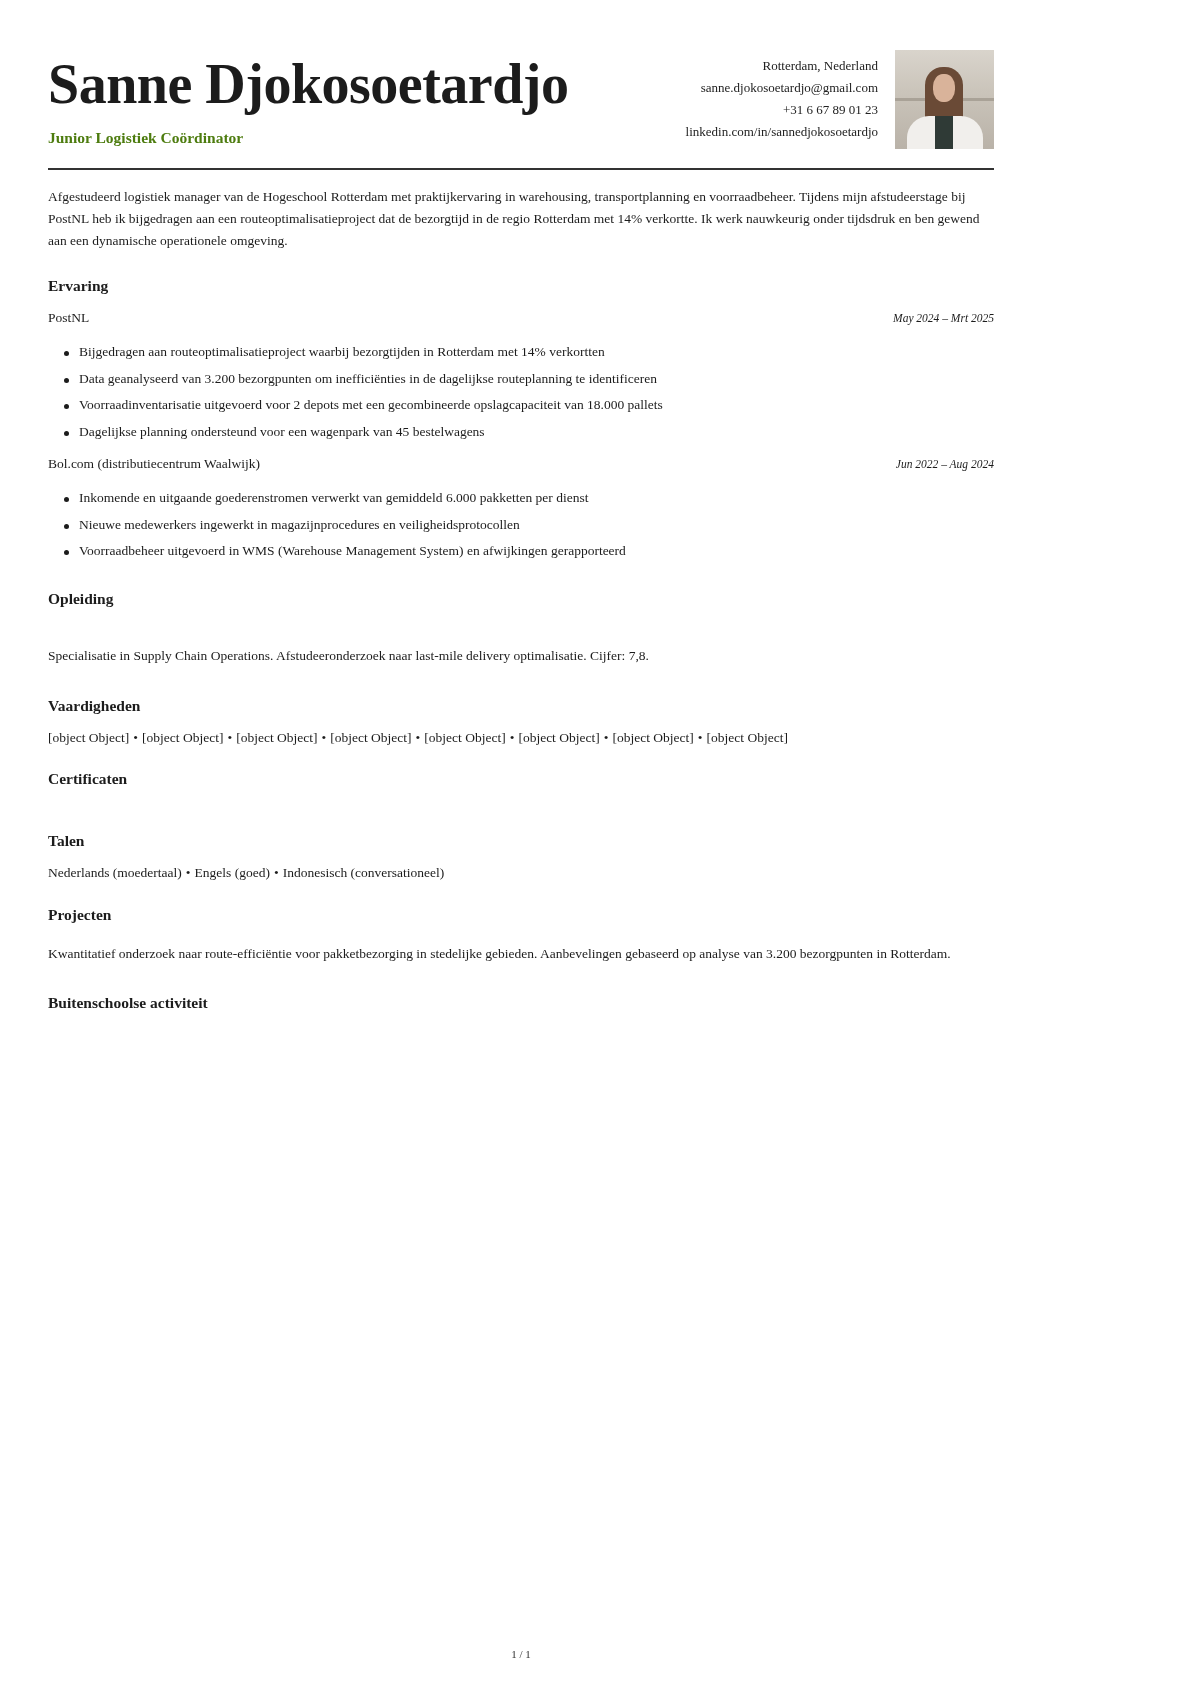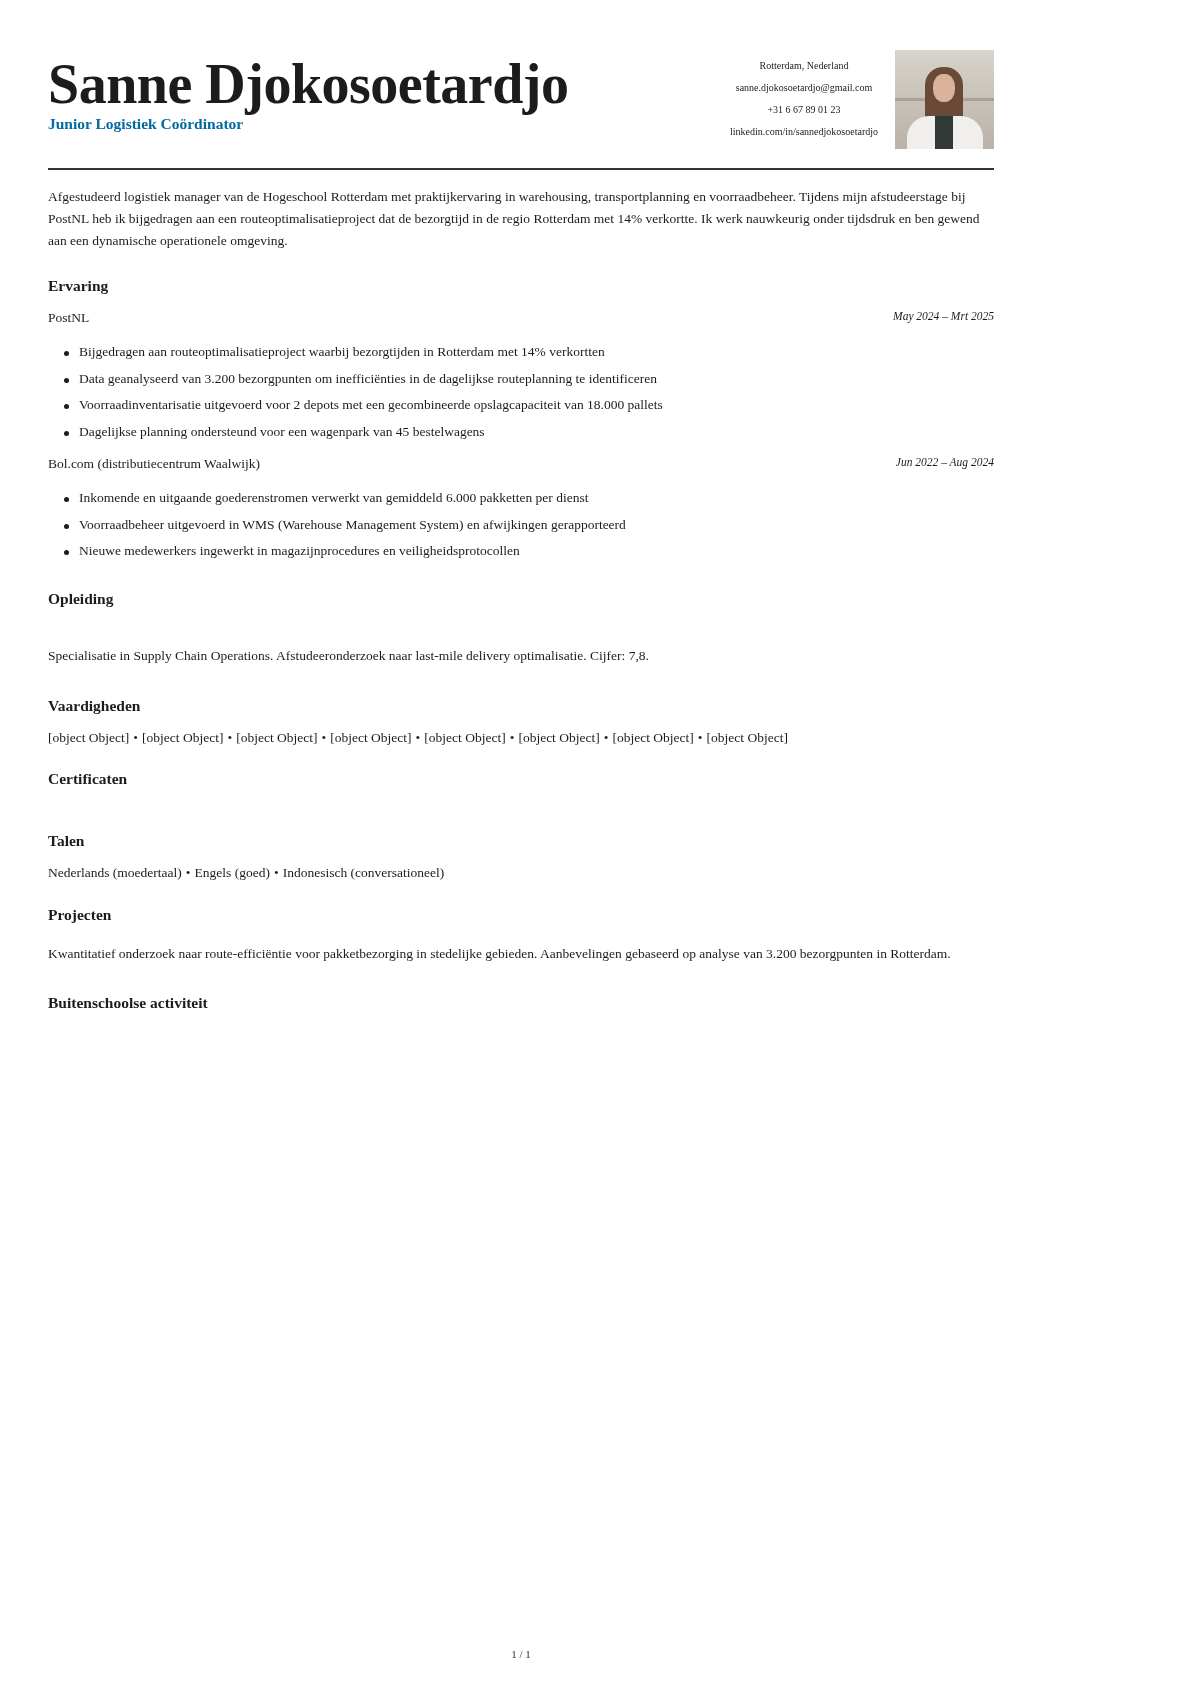--- a/index.html
+++ b/index.html
@@ -28,32 +28,32 @@
       font-size: 56px;
       font-weight: bold;
       letter-spacing: -0.5px;
       line-height: 64px;
       color: #1c1c1c;
       white-space: nowrap;
     }
     .job-title {
       position: absolute;
       left: 0;
-      top: 115px;
+      top: 129px;
       font-size: 15.5px;
       font-weight: bold;
-      color: #0369a1;
+      color: #4d7c0f;
       white-space: nowrap;
     }
     .contact {
       position: absolute;
       right: 116px;
       top: 55px;
-      text-align: center;
-      font-size: 10px;
+      text-align: right;
+      font-size: 13px;
       line-height: 22px;
       color: #222;
     }
     .contact div { white-space: nowrap; }
     .photo {
       position: absolute;
       right: 0;
       top: 50px;
       width: 99px;
       height: 99px;
@@ -106,21 +106,21 @@
       white-space: nowrap;
     }
     .entry-head {
       position: absolute;
       left: 48px;
       right: 48px;
       font-size: 13.5px;
       color: #1c1c1c;
       display: flex;
       justify-content: space-between;
-      align-items: flex-start;
+      align-items: center;
     }
     .entry-head .org { white-space: nowrap; }
     .entry-head .org.bold { font-weight: bold; }
     .entry-head .date {
       font-style: italic;
       font-size: 11.5px;
       white-space: nowrap;
     }
     .bullets {
       position: absolute;
@@ -206,22 +206,22 @@
     <li>Voorraadinventarisatie uitgevoerd voor 2 depots met een gecombineerde opslagcapaciteit van 18.000 pallets</li>
     <li>Dagelijkse planning ondersteund voor een wagenpark van 45 bestelwagens</li>
   </ul>
 
   <div class="entry-head" style="top:456px;">
     <span class="org">Bol.com (distributiecentrum Waalwijk)</span>
     <span class="date">Jun 2022 – Aug 2024</span>
   </div>
   <ul class="bullets" style="top:485px;">
     <li>Inkomende en uitgaande goederenstromen verwerkt van gemiddeld 6.000 pakketten per dienst</li>
+    <li>Nieuwe medewerkers ingewerkt in magazijnprocedures en veiligheidsprotocollen</li>
     <li>Voorraadbeheer uitgevoerd in WMS (Warehouse Management System) en afwijkingen gerapporteerd</li>
-    <li>Nieuwe medewerkers ingewerkt in magazijnprocedures en veiligheidsprotocollen</li>
   </ul>
 
   <h2 class="section-title" style="top:590px;">Opleiding</h2>
   <div class="text-line" style="top:648px;">Specialisatie in Supply Chain Operations. Afstudeeronderzoek naar last-mile delivery optimalisatie. Cijfer: 7,8.</div>
 
   <h2 class="section-title" style="top:697px;">Vaardigheden</h2>
   <div class="text-line" style="top:730px;">
     <span>[object Object]</span><span class="sep">•</span><span>[object Object]</span><span class="sep">•</span><span>[object Object]</span><span class="sep">•</span><span>[object Object]</span><span class="sep">•</span><span>[object Object]</span><span class="sep">•</span><span>[object Object]</span><span class="sep">•</span><span>[object Object]</span><span class="sep">•</span><span>[object Object]</span>
   </div>
 

